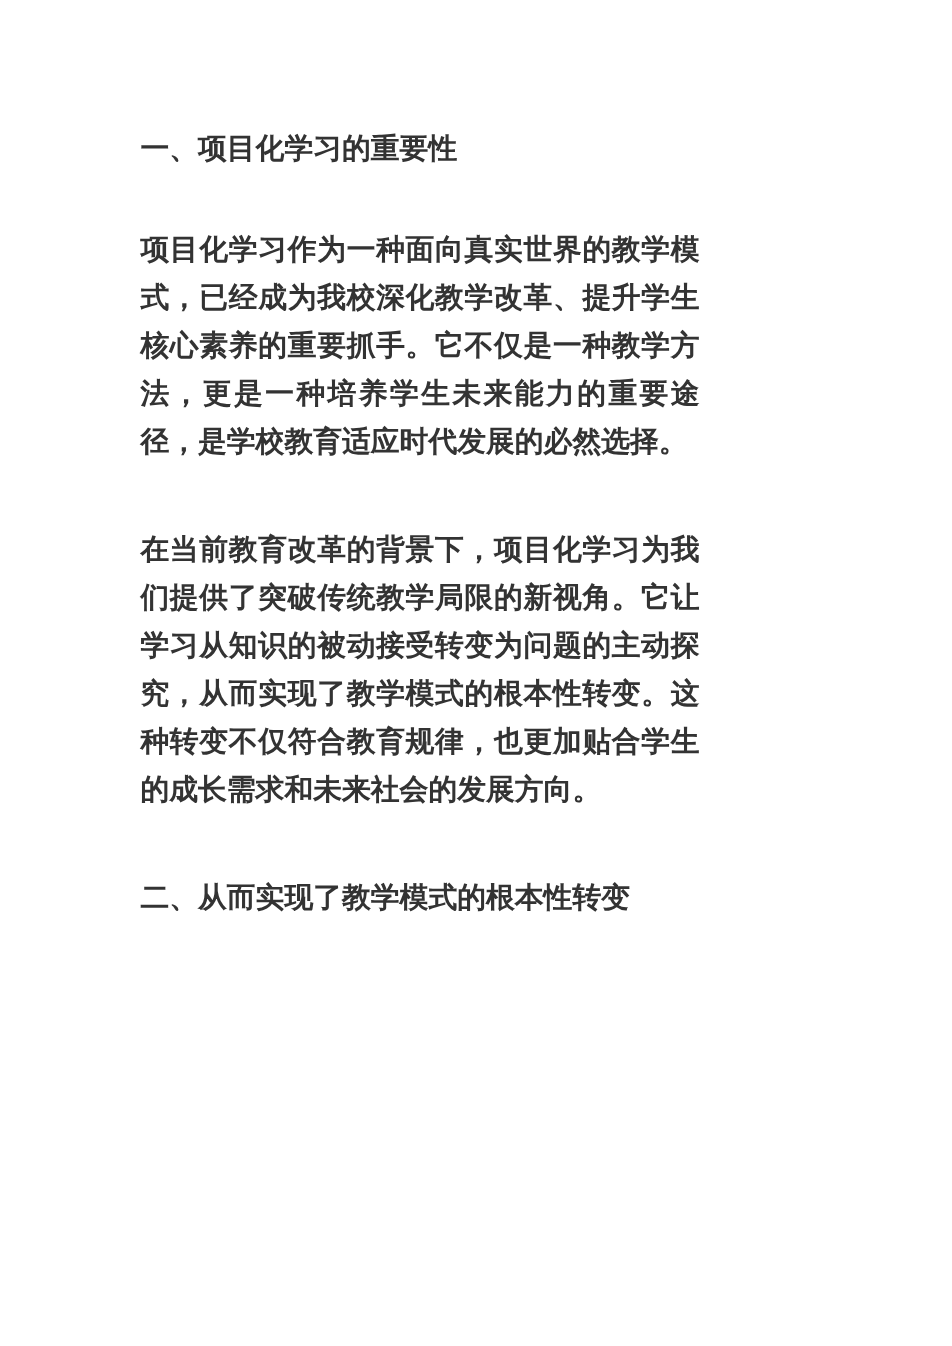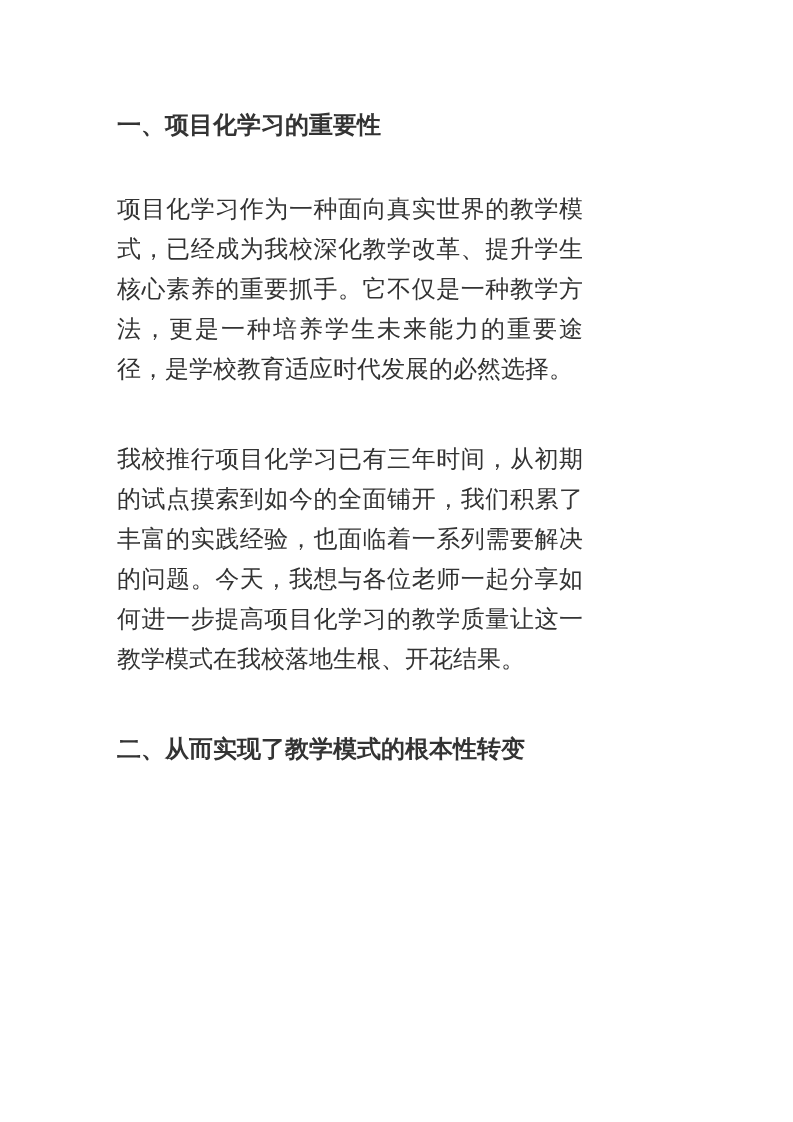--- a/index.html
+++ b/index.html
@@ -24,36 +24,36 @@
   .section-heading {
     font-size: 24px;
     font-weight: 600;
     line-height: 40px;
     margin: 0 0 44px 0;
     color: #333333;
     white-space: nowrap;
   }
   .body-paragraph {
     font-size: 24px;
-    font-weight: 400;
+    font-weight: 700;
     line-height: 40px;
     margin: 0 0 50px 0;
     text-align: justify;
     text-justify: inter-ideograph;
     color: #333333;
     word-break: break-all;
   }
 </style>
 </head>
 <body>
 
 <div class="page">
 
   <h2 class="section-heading">一、项目化学习的重要性</h2>
 
   <p class="body-paragraph">项目化学习作为一种面向真实世界的教学模式，已经成为我校深化教学改革、提升学生核心素养的重要抓手。它不仅是一种教学方法，更是一种培养学生未来能力的重要途径，是学校教育适应时代发展的必然选择。</p>
 
+  <p class="body-paragraph">在当前教育改革的背景下，项目化学习为我们提供了突破传统教学局限的新视角。它让学习从知识的被动接受转变为问题的主动探究，从而实现了教学模式的根本性转变。这种转变不仅符合教育规律，也更加贴合学生的成长需求和未来社会的发展方向。</p>
 
-  <p class="body-paragraph">我校推行项目化学习已有三年时间，从初期的试点摸索到如今的全面铺开，我们积累了丰富的实践经验，也面临着一系列需要解决的问题。今天，我想与各位老师一起分享如何进一步提高项目化学习的教学质量让这一教学模式在我校落地生根、开花结果。</p>
 
   <h2 class="section-heading">二、从而实现了教学模式的根本性转变</h2>
 
 </div>
 
 </body></html>

